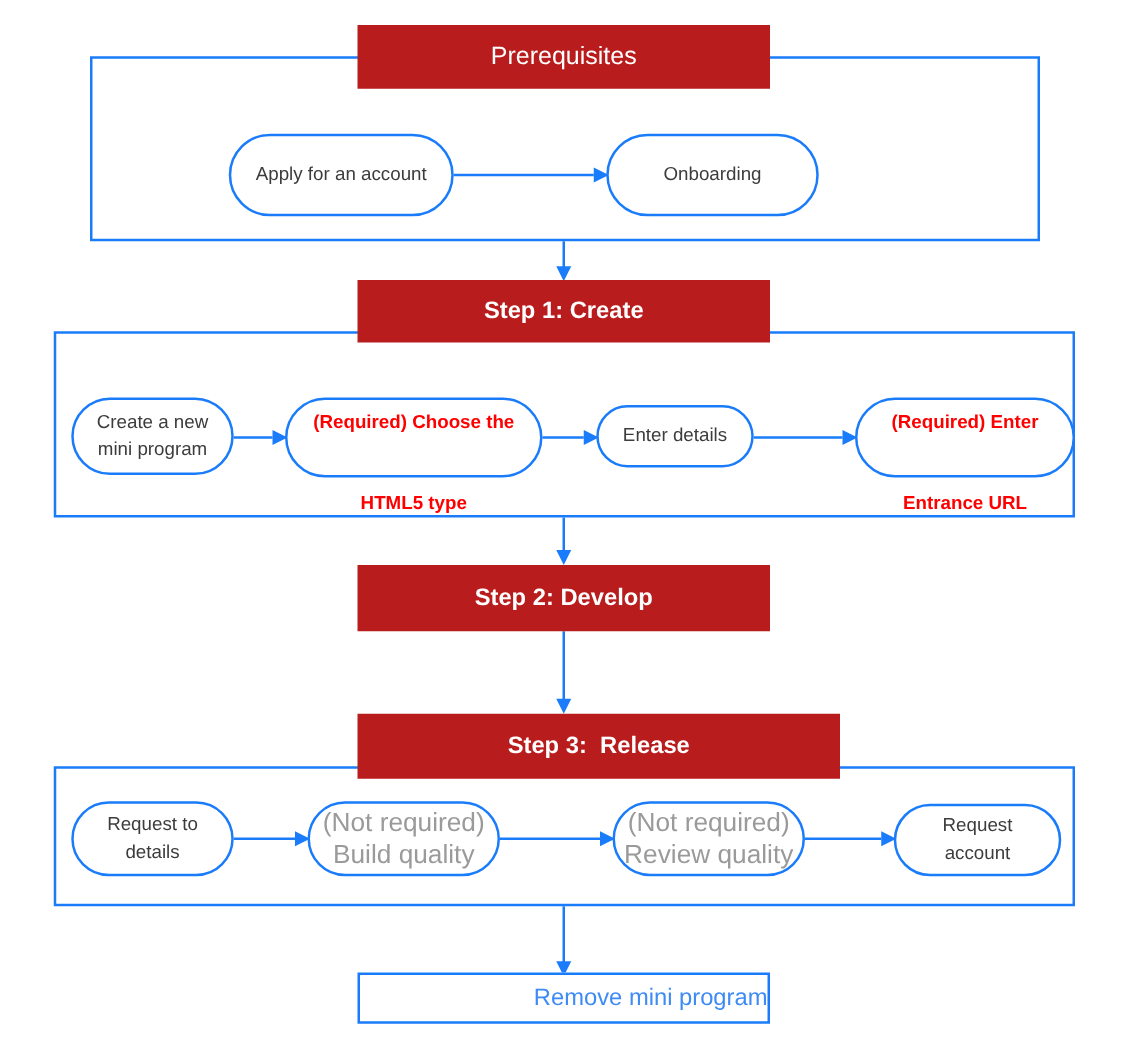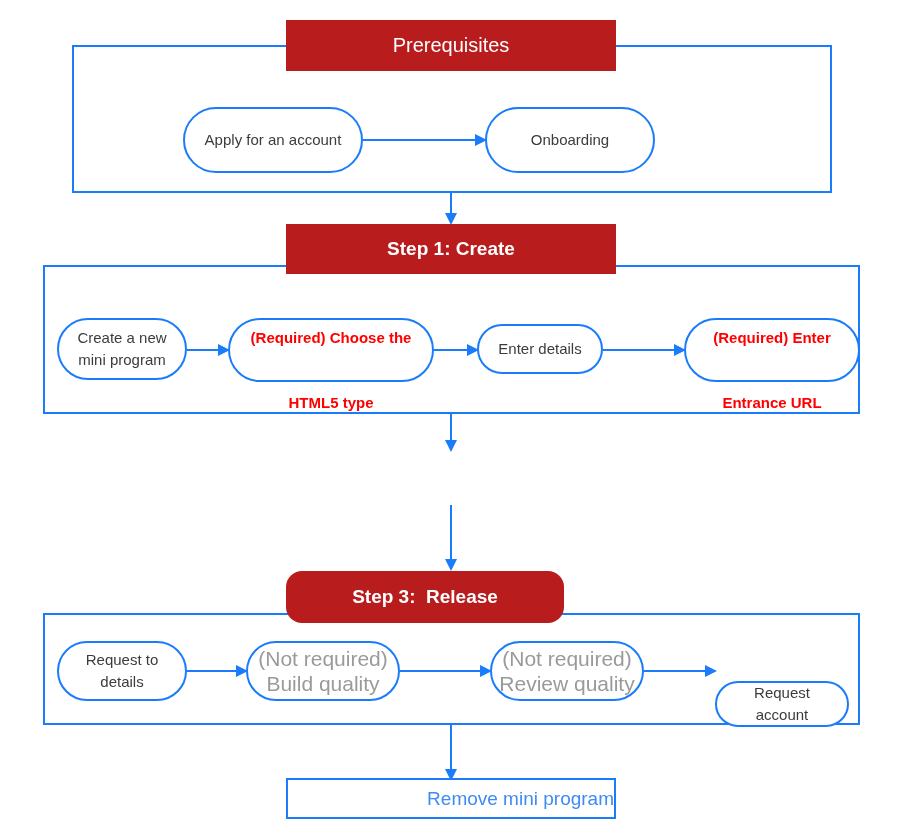--- a/index.html
+++ b/index.html
@@ -191,48 +191,51 @@
   <svg class="conn" style="left:603px; top:338px; width:83px; height:24px;" viewBox="0 0 83 24">
     <line x1="0" y1="12" x2="71" y2="12" stroke-width="2"></line>
     <polygon points="71,6 83,12 71,18"></polygon>
   </svg>
 
   <svg class="conn" style="left:439px; top:414px; width:24px; height:38px;" viewBox="0 0 24 38">
     <line x1="12" y1="0" x2="12" y2="27" stroke-width="2"></line>
     <polygon points="6,26 18,26 12,38"></polygon>
   </svg>
 
+  <div class="header-bar hdr-bold" style="left:286px; top:452px; width:330px; height:53px;">
+    <span class="hdr-text">Step 2: Develop</span>
+  </div>
 
   <svg class="conn" style="left:439px; top:505px; width:24px; height:66px;" viewBox="0 0 24 66">
     <line x1="12" y1="0" x2="12" y2="55" stroke-width="2"></line>
     <polygon points="6,54 18,54 12,66"></polygon>
   </svg>
 
   <div class="section-box" style="left:43px; top:613px; width:817px; height:112px;"></div>
 
-  <div class="header-bar hdr-bold" style="left:286px; top:571px; width:278px; height:52px;border-radius:16px;">
+  <div class="header-bar hdr-bold" style="left:286px; top:571px; width:386px; height:52px;">
     <span class="hdr-text">Step 3:  Release</span>
   </div>
 
   <div class="node node-default" style="left:57px; top:641px; width:130px; height:60px;">
     <span class="line">Request to</span>
     <span class="line">details</span>
   </div>
 
   <div class="node node-muted" style="left:246px; top:641px; width:154px; height:60px;">
     <span class="line">(Not required)</span>
     <span class="line">Build quality</span>
   </div>
 
   <div class="node node-muted" style="left:490px; top:641px; width:154px; height:60px;">
     <span class="line">(Not required)</span>
     <span class="line">Review quality</span>
   </div>
 
-  <div class="node node-default" style="left:715px; top:681px; width:134px; height:46px;">
+  <div class="node node-default" style="left:715px; top:643px; width:134px; height:58px;">
     <span class="line">Request</span>
     <span class="line">account</span>
   </div>
 
   <svg class="conn" style="left:187px; top:659px; width:61px; height:24px;" viewBox="0 0 61 24">
     <line x1="0" y1="12" x2="49" y2="12" stroke-width="2"></line>
     <polygon points="49,6 61,12 49,18"></polygon>
   </svg>
 
   <svg class="conn" style="left:400px; top:659px; width:92px; height:24px;" viewBox="0 0 92 24">

